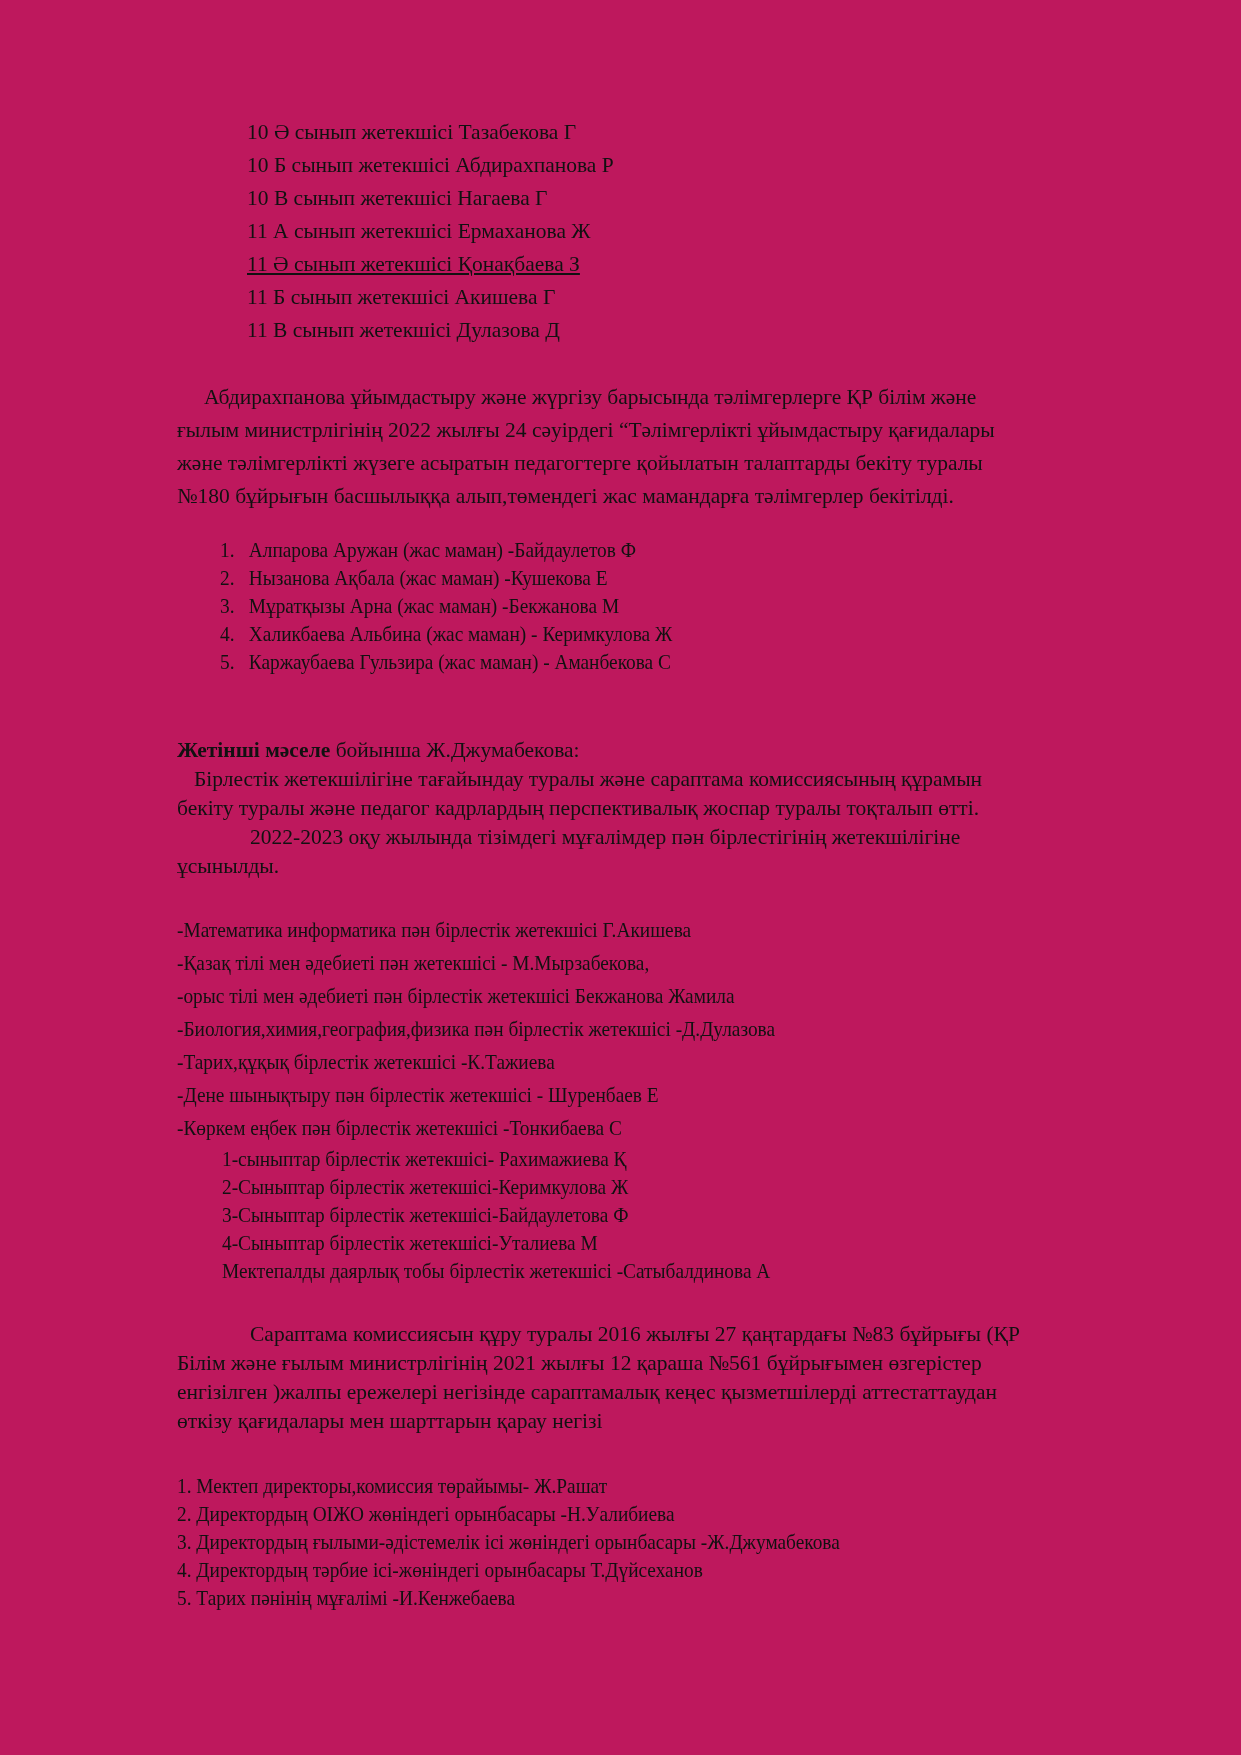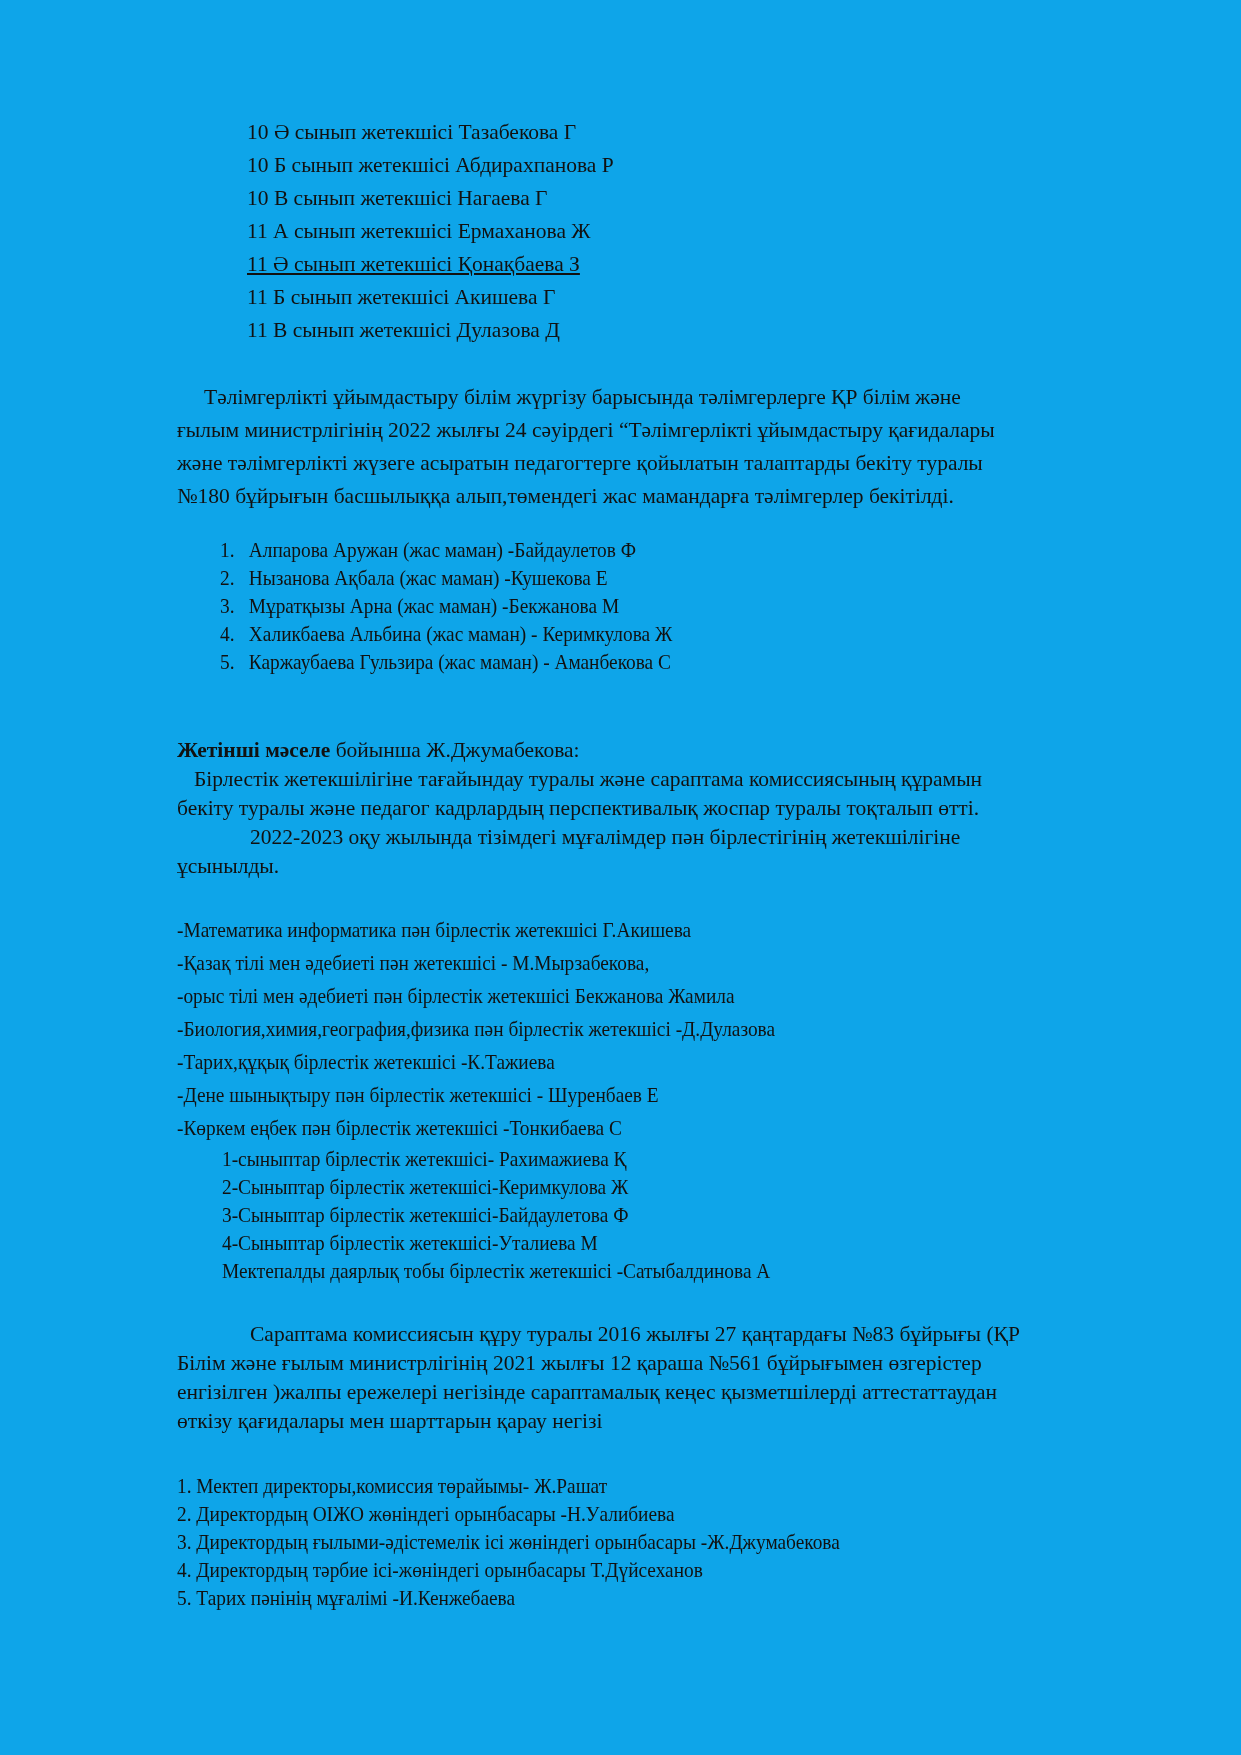--- a/index.html
+++ b/index.html
@@ -14,21 +14,21 @@
       overflow: hidden;
       font-family: "Liberation Serif", "DejaVu Serif", serif;
       color: #111111;
     }
     .page {
       position: absolute;
       left: 0;
       top: 0;
       width: 1241px;
       height: 1755px;
-      background: #0ea5e9;
+      background: #be185d;
     }
     .line {
       position: absolute;
       white-space: nowrap;
       font-size: 21.5px;
       line-height: 26px;
     }
     .cond {
       font-size: 21.5px;
       transform: scaleX(0.9);
@@ -49,21 +49,21 @@
     <div class="line" style="left:247px; top:119px;">10 Ә сынып жетекшісі Тазабекова Г</div>
     <div class="line" style="left:247px; top:152px;">10 Б сынып жетекшісі Абдирахпанова Р</div>
     <div class="line" style="left:247px; top:185px;">10 В сынып жетекшісі Нагаева Г</div>
     <div class="line" style="left:247px; top:218px;">11 А сынып жетекшісі Ермаханова Ж</div>
     <div class="line" style="left:247px; top:251px;text-decoration:underline;">11 Ә сынып жетекшісі  Қонақбаева З</div>
     <div class="line" style="left:247px; top:284px;">11 Б сынып жетекшісі Акишева Г</div>
     <div class="line" style="left:247px; top:317px;">11 В сынып жетекшісі Дулазова Д</div>
   </div>
 
   <div>
-    <div class="line" style="left:204px; top:384px;">Тәлімгерлікті ұйымдастыру білім жүргізу барысында тәлімгерлерге ҚР білім және</div>
+    <div class="line" style="left:204px; top:384px;">Абдирахпанова ұйымдастыру және жүргізу барысында тәлімгерлерге ҚР білім және</div>
     <div class="line" style="left:177px; top:417px;">ғылым министрлігінің 2022 жылғы 24 сәуірдегі “Тәлімгерлікті ұйымдастыру қағидалары</div>
     <div class="line" style="left:177px; top:450px;">және тәлімгерлікті жүзеге асыратын педагогтерге қойылатын талаптарды бекіту туралы</div>
     <div class="line" style="left:177px; top:483px;">№180 бұйрығын басшылыққа алып,төмендегі жас мамандарға тәлімгерлер бекітілді.</div>
   </div>
 
   <div>
     <div class="line cond" style="left:220px; top:537px;">
       <span class="num">1.</span><span>Алпарова Аружан (жас маман) -Байдаулетов Ф</span>
     </div>
     <div class="line cond" style="left:220px; top:565px;">

